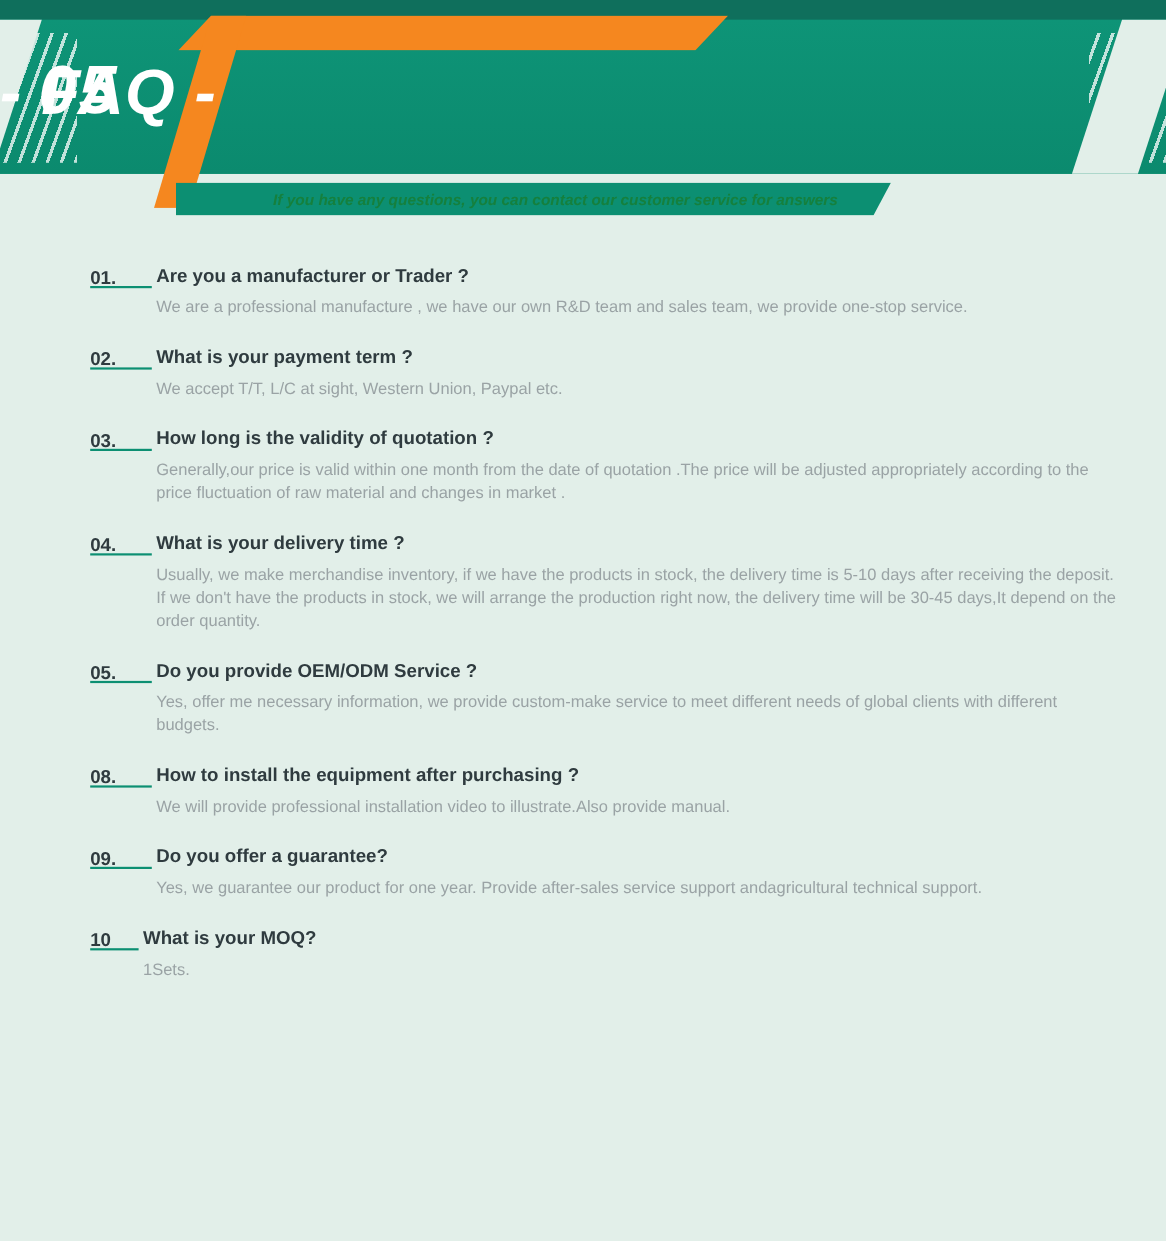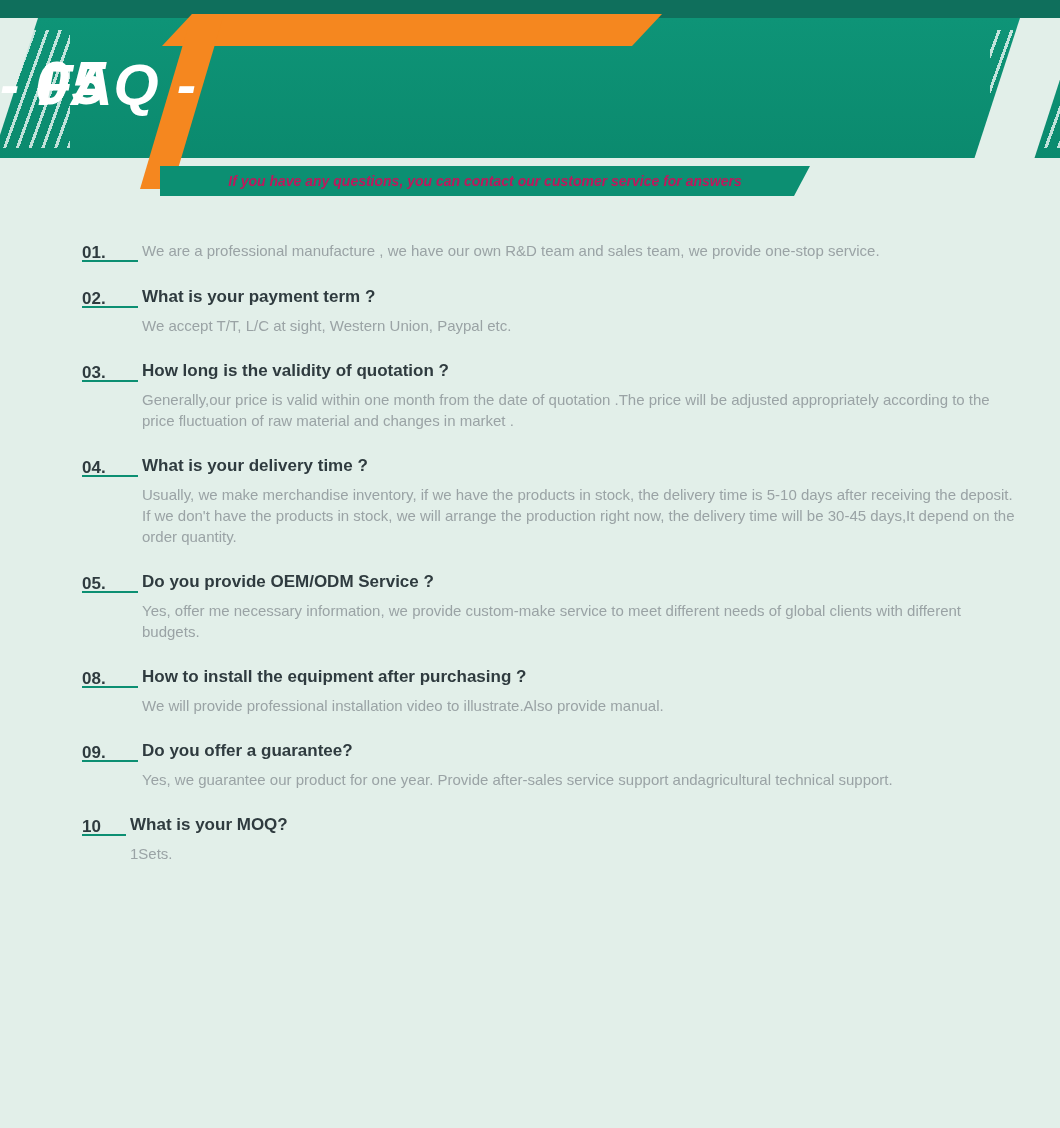--- a/index.html
+++ b/index.html
@@ -128,21 +128,22 @@
   .subtitle-text {
     position: absolute;
     left: 160px; top: 166px;
     width: 650px; height: 30px;
     display: flex;
     align-items: center;
     justify-content: center;
     font-size: 14px;
     font-style: italic;
     font-weight: bold;
-    color: #be185d;
+    color: #15803d;
+    padding-left: 20px;
   }
 
   
   .faq-list {
     position: relative;
     padding: 40px 44px 0 48px;
     margin-left: 34px;
   }
   .faq-item {
     display: flex;
@@ -202,20 +203,21 @@
 
   <div class="subtitle-bar"></div>
   <div class="subtitle-text">If you have any questions, you can contact our customer service for answers</div>
 </div>
 
 <div class="faq-list">
 
   <div class="faq-item">
     <div class="faq-num">01.</div>
     <div class="faq-body">
+      <p class="faq-q">Are you a manufacturer or Trader ?</p>
       <p class="faq-a">We are a professional manufacture , we have our own R&amp;D team and sales team, we provide one-stop service.</p>
     </div>
   </div>
 
   <div class="faq-item">
     <div class="faq-num">02.</div>
     <div class="faq-body">
       <p class="faq-q">What is your payment term ?</p>
       <p class="faq-a">We accept T/T, L/C at sight, Western Union, Paypal etc.</p>
     </div>

